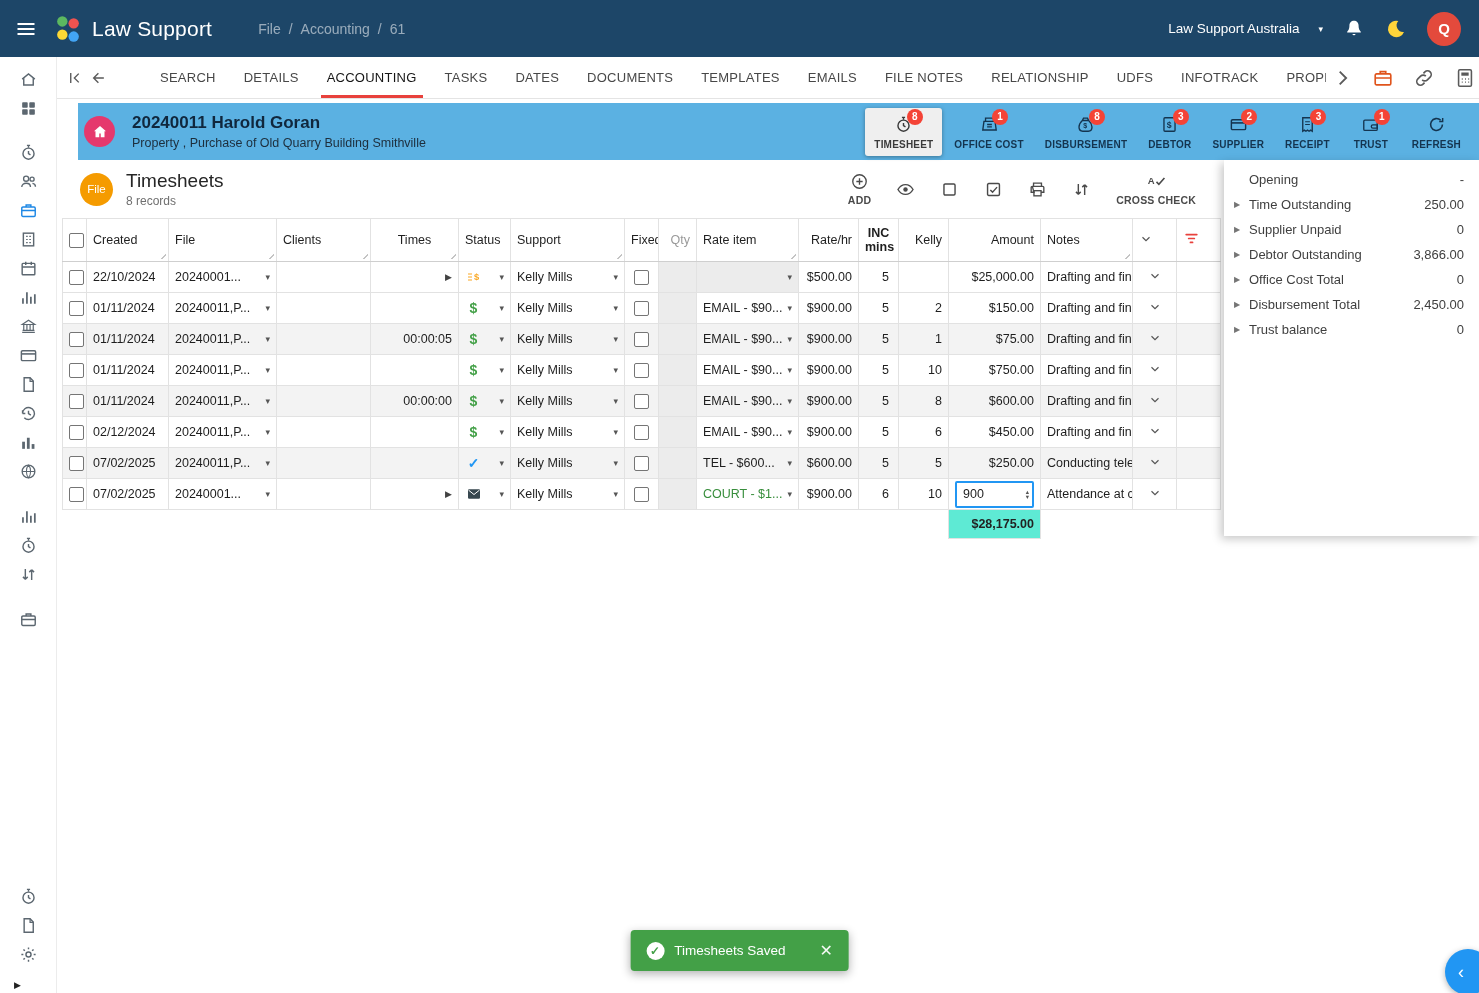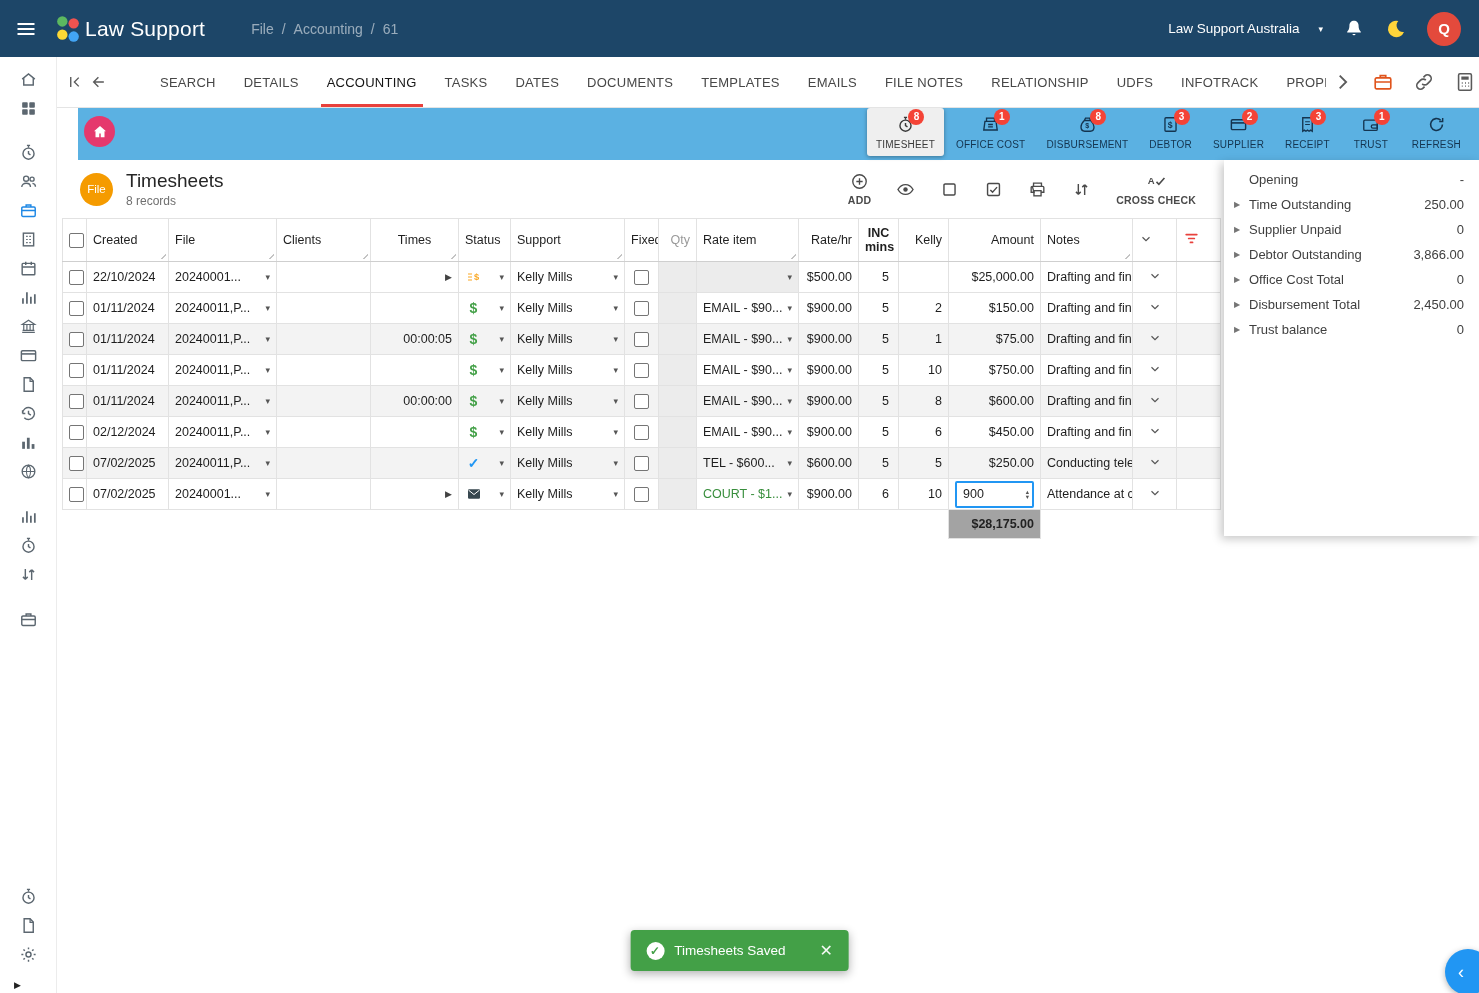--- a/index.html
+++ b/index.html
@@ -4,33 +4,33 @@
 <style>
   *{box-sizing:border-box;margin:0;padding:0}
   html,body{width:1479px;height:993px}
   body{position:relative;overflow:hidden;background:#fff;color:#212121;font-family:"Liberation Sans",sans-serif}
   .svgicon{display:inline-flex;align-items:center;justify-content:center}
   .svgicon svg{width:100%;height:100%;display:block}
 
   
   .topbar{position:absolute;left:0;top:0;width:100%;height:57px;background:#1d4668;display:flex;align-items:center;color:#fff;padding:0 18px 0 14px;z-index:30}
   .hamburger{width:24px;height:24px;color:#fff;cursor:pointer}
-  .logo{display:flex;align-items:center;margin-left:13px;}
+  .logo{display:flex;align-items:center;margin-left:13px;gap:7px}
   .logo-mark{width:34px;height:34px}
   .logo-text{font-size:21px;font-weight:500;letter-spacing:.2px}
   .breadcrumb{display:flex;gap:8px;margin-left:46px;font-size:14px;color:rgba(255,255,255,.55)}
   .bc-item{cursor:pointer}
   .topbar-right{margin-left:auto;display:flex;align-items:center;gap:20px}
   .org{display:flex;align-items:center;gap:19px;font-size:13.5px;cursor:pointer}
   .dd-white{font-size:9px;color:#fff}
   .icon-sm{width:22px;height:22px;color:#fff;cursor:pointer}
   .avatar{width:34px;height:34px;border-radius:50%;background:#e34a3c;display:flex;align-items:center;justify-content:center;font-weight:700;font-size:15px;cursor:pointer}
 
   
-  .navrow{position:absolute;left:57px;right:0;top:57px;height:51px;background:#fff;border-bottom:1px solid #e4e4e4;display:flex;align-items:center;padding-left:6px;z-index:20}
+  .navrow{position:absolute;left:57px;right:0;top:57px;height:42px;background:#fff;border-bottom:1px solid #e4e4e4;display:flex;align-items:center;padding-left:6px;z-index:20}
   .nav-ctl{width:22px;height:22px;color:#5a5a5a;margin:0 3px;cursor:pointer}
   .tabs{display:flex;align-items:stretch;height:100%;margin-left:36px;overflow:hidden;width:1180px;flex:0 0 auto}
   .tab{position:relative;display:flex;align-items:center;padding:0 14px;font-size:13px;font-weight:500;color:#474747;letter-spacing:.25px;white-space:nowrap;cursor:pointer}
   .tab.active{color:#141414}
   .tab.active::after{content:"";position:absolute;left:8px;right:8px;bottom:0;height:3px;background:#e8413c}
   .nav-right{display:flex;align-items:center;gap:13px;margin-left:2px}
   .nav-right .orange{color:#e0541c}
 
   
   .sidebar{position:absolute;left:0;top:57px;width:57px;bottom:0;background:#fff;border-right:1px solid #ececec;display:flex;flex-direction:column;align-items:center;padding:8px 0 24px;z-index:10}
@@ -43,21 +43,21 @@
   
   .matterbar{position:absolute;left:78px;right:0;top:103px;height:57px;background:#5bb1e2;display:flex;align-items:center;padding-left:6px;z-index:5}
   .matter-icon{width:31px;height:31px;border-radius:50%;background:#e5386d;color:#fff;display:flex;align-items:center;justify-content:center;flex:0 0 auto}
   .matter-icon .svgicon{width:18px;height:18px}
   .matter-text{margin-left:17px}
   .matter-title{font-size:17px;font-weight:700;color:#10273d}
   .matter-sub{font-size:12.5px;color:#1d2e3c;margin-top:3px}
   .matter-actions{margin-left:auto;display:flex;align-items:center;gap:3px;padding-right:9px}
   .maction{position:relative;display:flex;flex-direction:column;align-items:center;padding:7px 9px 6px;color:#14344f;cursor:pointer;border-radius:3px;min-width:58px}
   .maction .svgicon{width:19px;height:19px}
-  .maction .mlabel{font-size:10px;font-weight:400;letter-spacing:.2px;margin-top:5px;white-space:nowrap}
+  .maction .mlabel{font-size:10px;font-weight:700;letter-spacing:.2px;margin-top:5px;white-space:nowrap}
   .maction.active{background:#efefef;box-shadow:0 1px 4px rgba(0,0,0,.35);color:#3a3a3a}
   .badge{position:absolute;top:1px;left:50%;margin-left:3px;min-width:16px;height:16px;border-radius:8px;background:#f44336;color:#fff;font-size:10px;font-weight:700;display:flex;align-items:center;justify-content:center;padding:0 3px}
 
   
   .content-hd{position:absolute;left:57px;top:160px;width:1167px;height:58px;display:flex;align-items:center;padding-left:23px;background:#fff}
   .file-badge{width:33px;height:33px;border-radius:50%;background:#f59b00;color:#fff;font-size:11.5px;display:flex;align-items:center;justify-content:center;flex:0 0 auto}
   .ch-text{margin-left:13px}
   .ch-title{font-size:19px;font-weight:500;color:#262626}
   .ch-sub{font-size:12px;color:#6f6f6f;margin-top:2px}
   .ch-toolbar{margin-left:auto;display:flex;align-items:center;gap:25px;padding-right:28px}
@@ -93,21 +93,21 @@
   .st-dollar-orange{color:#f9a825}
   .st-envelope{color:#37474f}
   .st-ic .svgicon,.st-ic svg{width:16px;height:16px}
   .green{color:#388e3c}
   .blue{color:#1e88e5}
   .amt-input{display:flex;align-items:center;height:27px;border:2px solid #2196f3;border-radius:2px;background:#fff;padding:0 3px 0 6px;margin:1px 0;cursor:text}
   .amt-input .val{flex:1;text-align:left;font-size:12.5px}
   .spinner{display:flex;flex-direction:column;line-height:5px;font-size:6.5px;color:#555;cursor:pointer}
   .chev-dn{width:14px;height:14px;color:#555;cursor:pointer;display:inline-flex}
   tr.total td{border:none;background:#fff;height:29px}
-  tr.total td.c-amount{border:1px solid #e2e2e2;font-weight:700;text-align:right;background:#a3a3a3;color:#222}
+  tr.total td.c-amount{border:1px solid #e2e2e2;font-weight:700;text-align:right;background:#5eead4;color:#222}
   .filter-ic{width:17px;height:17px;color:#e8413c;cursor:pointer;display:inline-flex}
 
   
   .summary{position:absolute;left:1224px;top:160px;width:255px;height:376px;background:#fff;box-shadow:-3px 3px 9px rgba(0,0,0,.22);z-index:6;padding-top:7px}
   .sum-row{display:flex;align-items:center;height:25px;padding:0 15px 0 10px;font-size:13px;color:#3f3f3f}
   .sum-arrow{width:15px;font-size:8px;color:#757575;flex:0 0 auto}
   .sum-label{flex:1}
   .sum-value{text-align:right}
 
   
@@ -372,20 +372,24 @@
 <span class="side-scroll">▶</span>
 
 <div class="matterbar">
   <span class="matter-icon">
     <span class="svgicon">
         <svg viewBox="0 0 24 24" fill="currentColor">
           <path d="M12 4 4 11h2v8h5v-5h2v5h5v-8h2z"></path>
         </svg>
       </span>
   </span>
+  <div class="matter-text">
+    <div class="matter-title">20240011 Harold Goran</div>
+    <div class="matter-sub">Property , Purchase of Old Quarry Building Smithville</div>
+  </div>
   <div class="matter-actions">
       <div class="maction active">
         <span class="svgicon">
           <svg viewBox="0 0 24 24" fill="none" stroke="currentColor" stroke-width="1.8">
             <circle cx="12" cy="13.5" r="7"></circle>
             <path d="M12 10v3.5l2.5 1.5M10 3h4M12 3v3"></path>
           </svg>
         </span>
         <span class="badge">8</span>
         <span class="mlabel">TIMESHEET</span>

